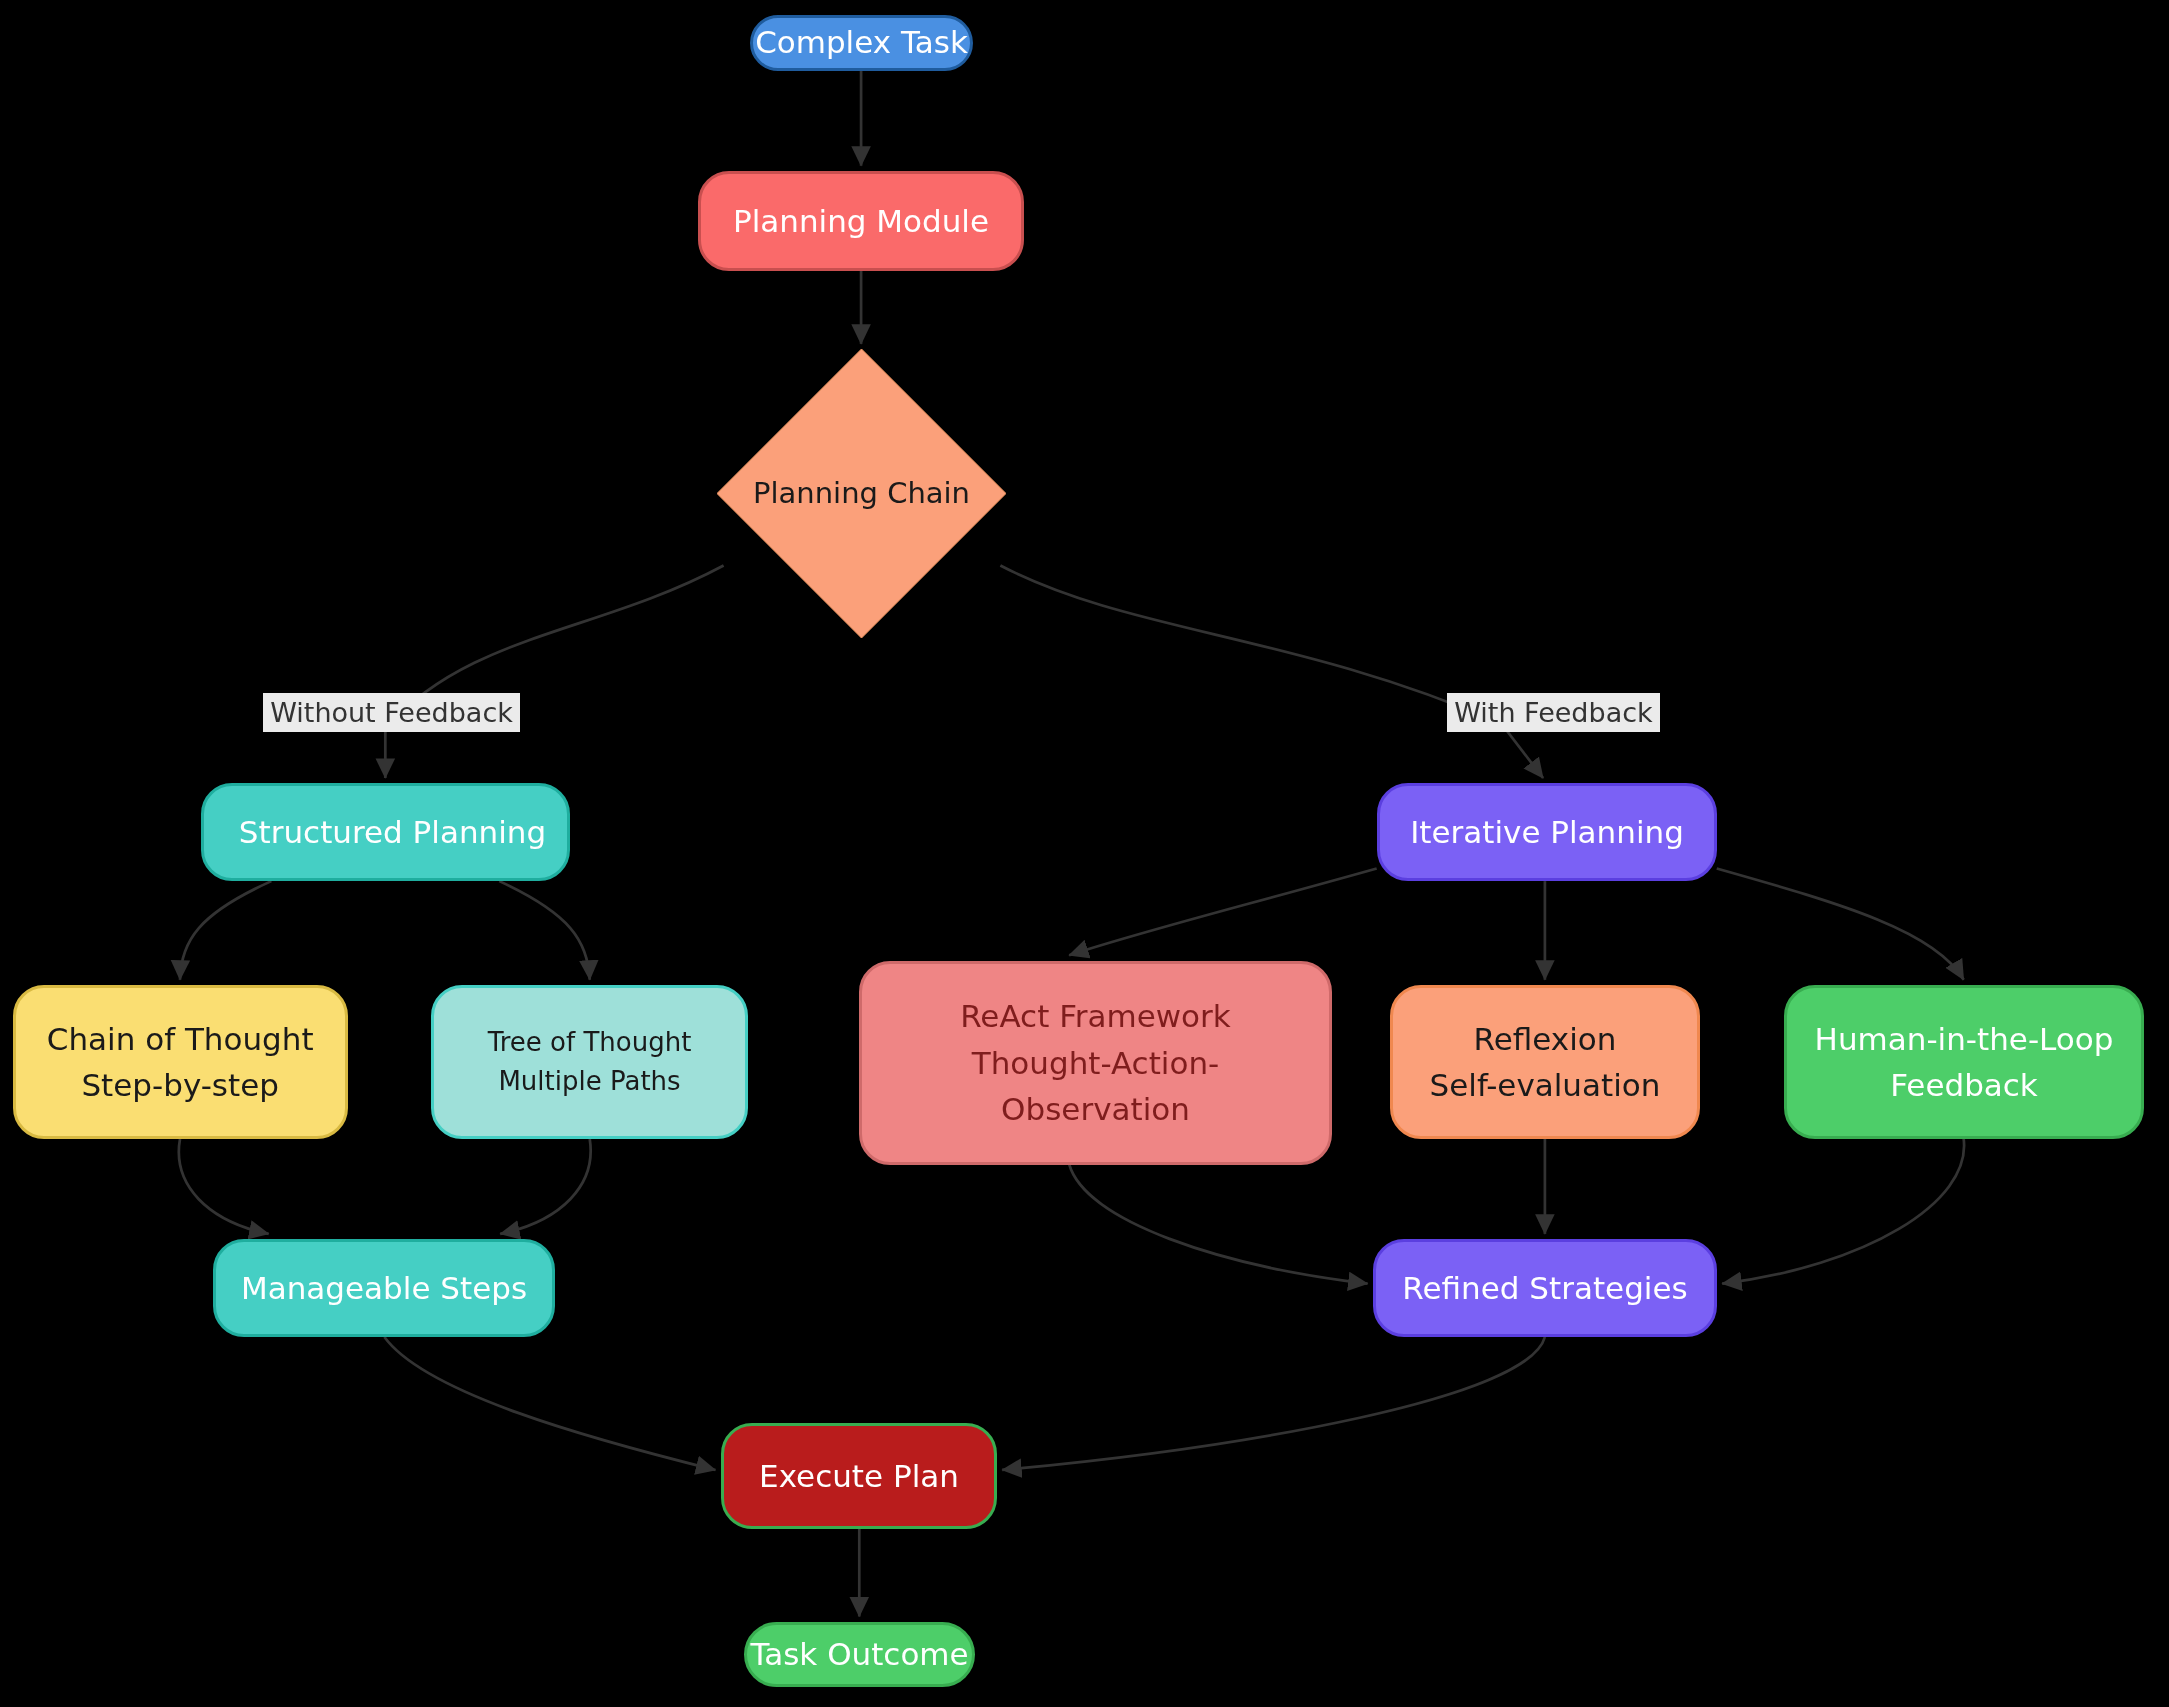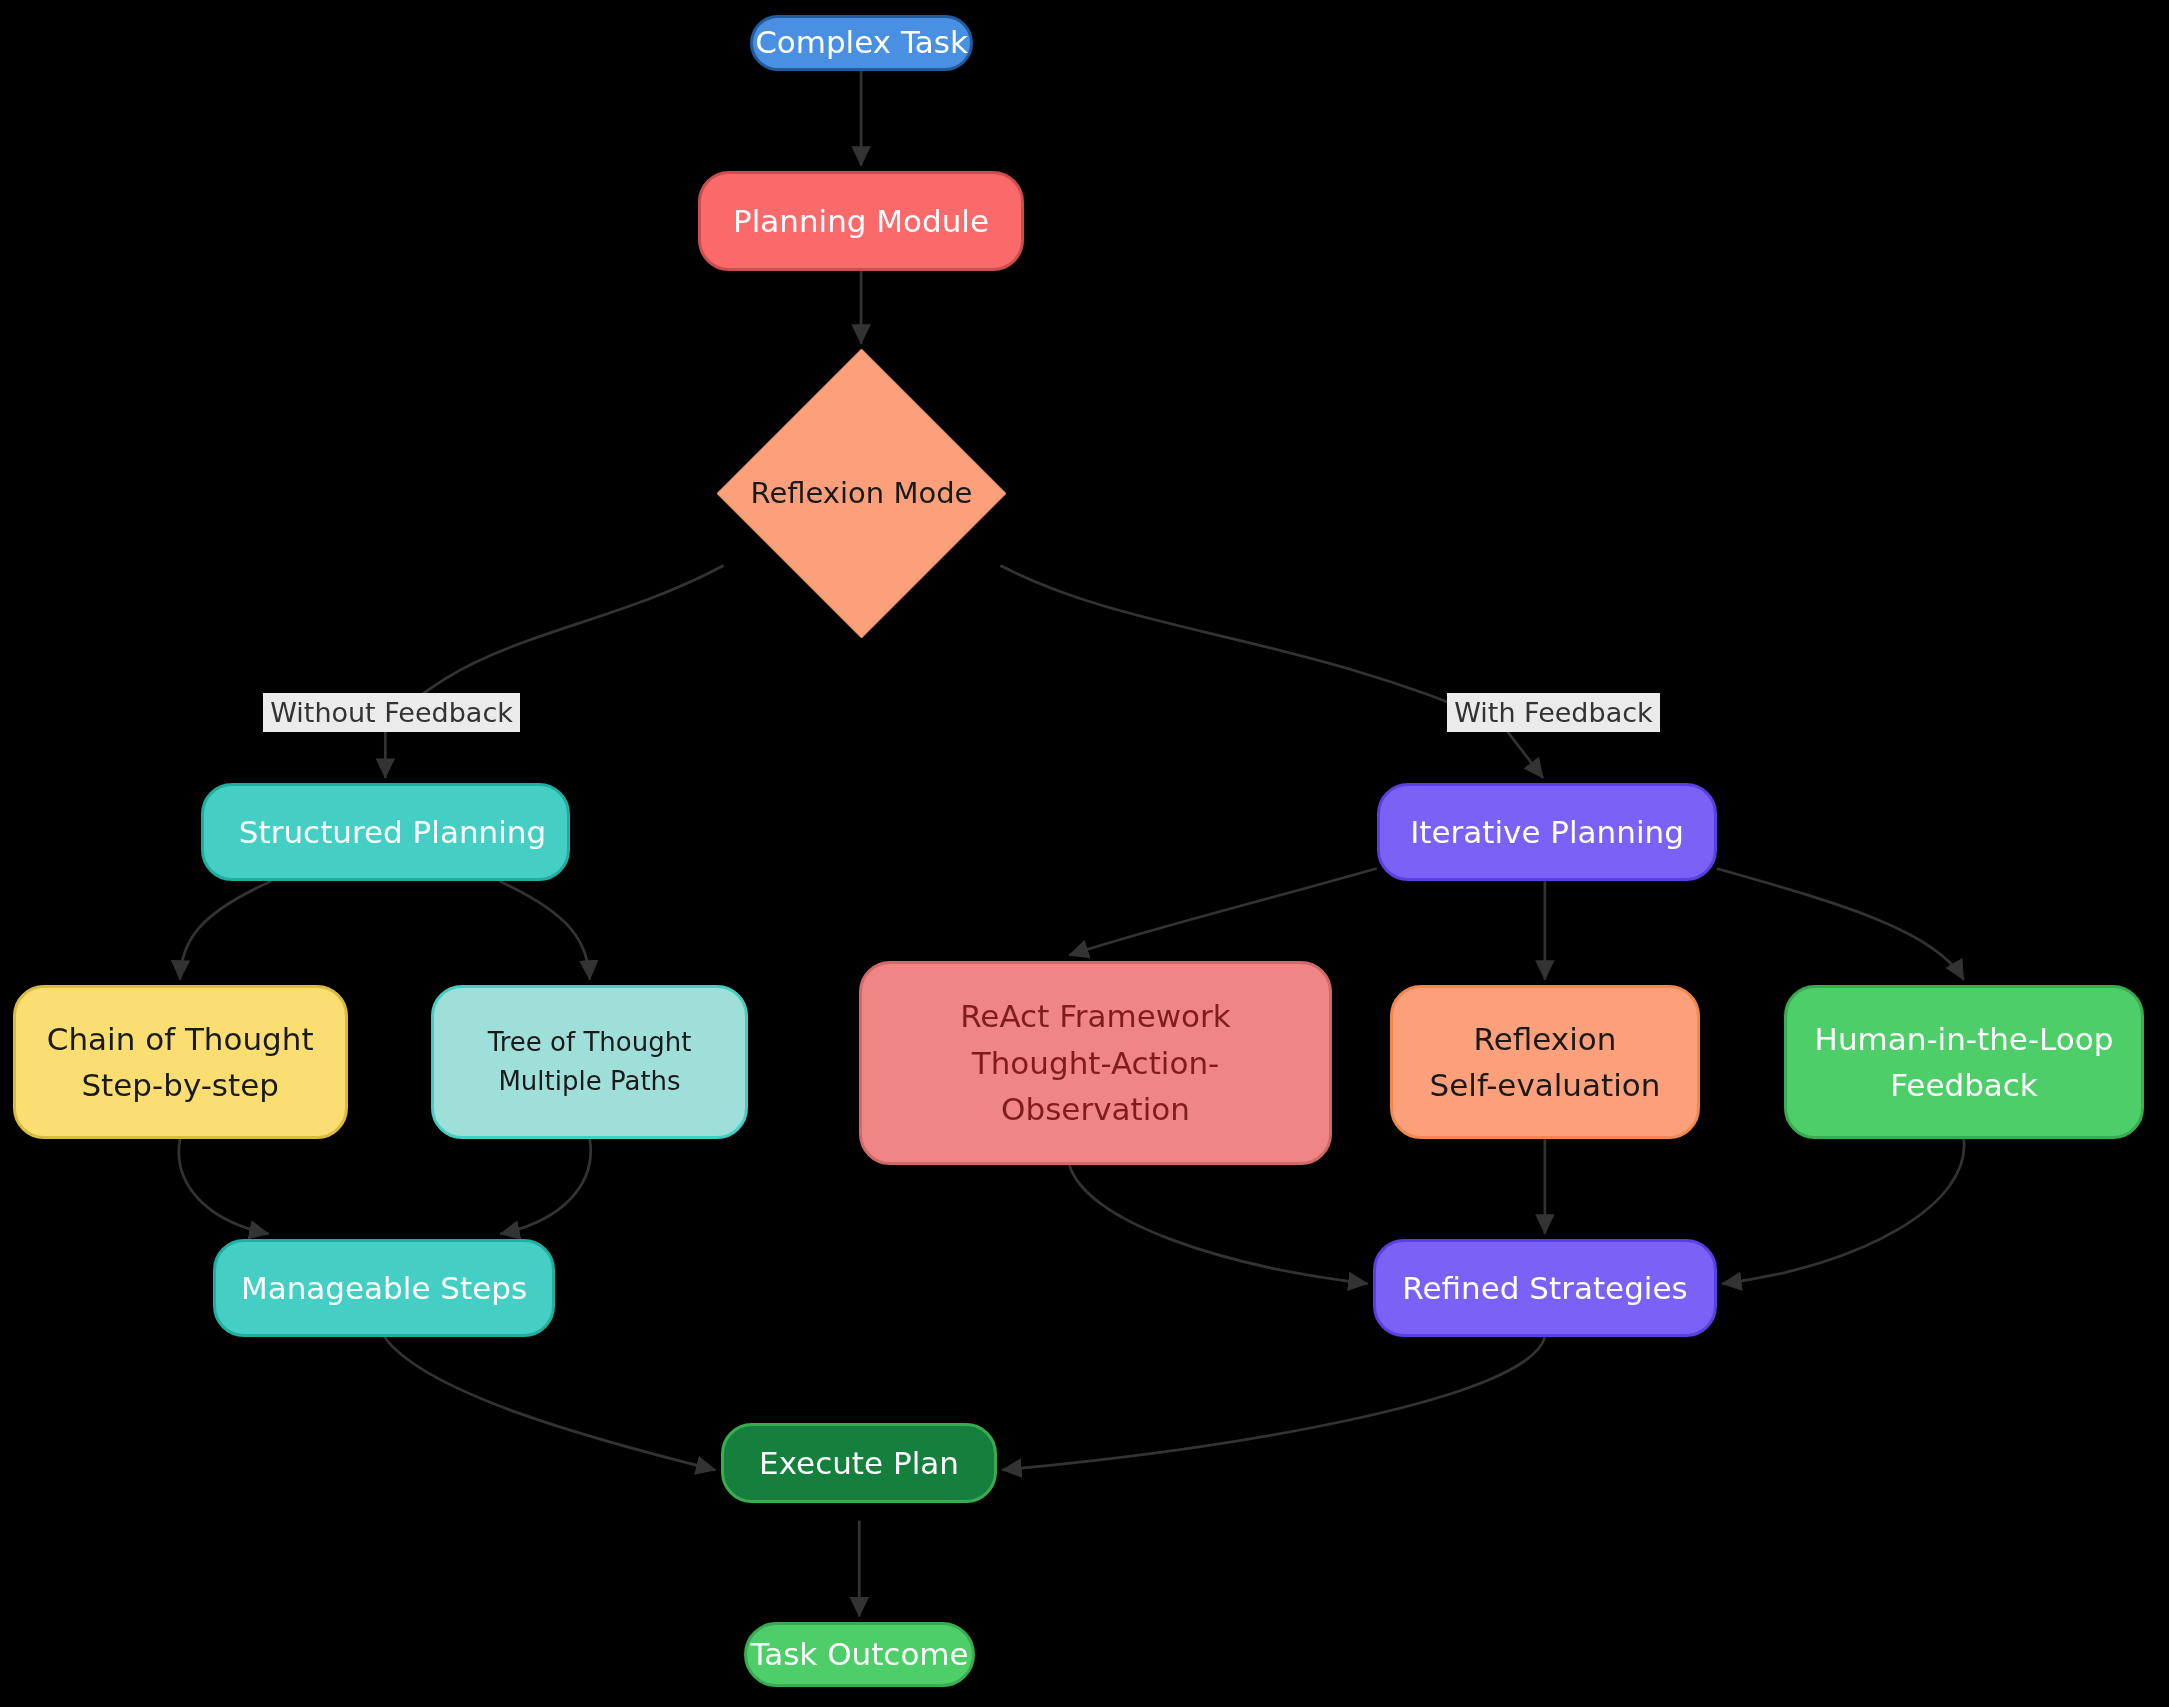--- a/index.html
+++ b/index.html
@@ -108,21 +108,21 @@
       <div class="node shape-stadium" style="left: 750px; top: 14.5px; width: 223px; height: 56px; font-size: 31px; color: rgb(255, 255, 255); background: rgb(74, 144, 226); border-color: rgb(31, 92, 158); text-align: center;">
         <span class="label">Complex Task</span>
       </div>
       <div class="node shape-rect" style="left: 698px; top: 171px; width: 326px; height: 100px; font-size: 31px; color: rgb(255, 255, 255); background: rgb(250, 106, 106); border-color: rgb(201, 79, 79);">
         <span class="label">Planning Module</span>
       </div>
       <div class="node shape-diamond" style="left: 717px; top: 349px; width: 289px; height: 289px; font-size: 29px; color: rgb(26, 26, 26);">
         <svg class="diamond-poly" viewBox="0 0 100 100" preserveAspectRatio="none">
           <polygon points="50,0 100,50 50,100 0,50" fill="#fba07a" stroke="#f0955f" stroke-width="1" vector-effect="non-scaling-stroke"></polygon>
         </svg>
-        <span class="label">Reflexion Mode</span>
+        <span class="label">Planning Chain</span>
       </div>
       <div class="node shape-rect" style="left: 201px; top: 783px; width: 369px; height: 98px; font-size: 31px; color: rgb(255, 255, 255); background: rgb(69, 207, 196); border-color: rgb(31, 174, 159); padding-left: 14px;">
         <span class="label">Structured Planning</span>
       </div>
       <div class="node shape-rect" style="left: 1377px; top: 783px; width: 340px; height: 98px; font-size: 31px; color: rgb(255, 255, 255); background: rgb(123, 97, 245); border-color: rgb(91, 63, 224);">
         <span class="label">Iterative Planning</span>
       </div>
       <div class="node shape-rect" style="left: 12.7px; top: 985px; width: 335px; height: 154px; font-size: 31px; color: rgb(26, 26, 26); background: rgb(250, 222, 114); border-color: rgb(217, 186, 66);">
         <span class="label">Chain of Thought
 Step-by-step</span>
@@ -143,21 +143,21 @@
       <div class="node shape-rect" style="left: 1784px; top: 985px; width: 360px; height: 154px; font-size: 31px; color: rgb(255, 255, 255); background: rgb(77, 206, 105); border-color: rgb(56, 173, 80);">
         <span class="label">Human-in-the-Loop
 Feedback</span>
       </div>
       <div class="node shape-rect" style="left: 213px; top: 1239px; width: 342px; height: 98px; font-size: 31px; color: rgb(255, 255, 255); background: rgb(69, 207, 196); border-color: rgb(31, 174, 159);">
         <span class="label">Manageable Steps</span>
       </div>
       <div class="node shape-rect" style="left: 1373px; top: 1239px; width: 344px; height: 98px; font-size: 31px; color: rgb(255, 255, 255); background: rgb(123, 97, 245); border-color: rgb(91, 63, 224);">
         <span class="label">Refined Strategies</span>
       </div>
-      <div class="node shape-rect" style="left: 721px; top: 1423px; width: 276px; height: 80px; font-size: 31px; color: rgb(255, 255, 255); background: #15803d; border-color: rgb(56, 173, 80);">
+      <div class="node shape-rect" style="left: 721px; top: 1423px; width: 276px; height: 106px; font-size: 31px; color: rgb(255, 255, 255); background: #b91c1c; border-color: rgb(56, 173, 80);">
         <span class="label">Execute Plan</span>
       </div>
       <div class="node shape-stadium" style="left: 744px; top: 1622px; width: 231px; height: 65px; font-size: 31px; color: rgb(255, 255, 255); background: rgb(77, 206, 105); border-color: rgb(56, 173, 80);">
         <span class="label">Task Outcome</span>
       </div>
     </div>
   <div id="edge-labels-layer">
       <div class="edge-label" style="left: 263px; top: 693px;">Without Feedback</div>
       <div class="edge-label" style="left: 1447px; top: 693px;">With Feedback</div>
     </div>

